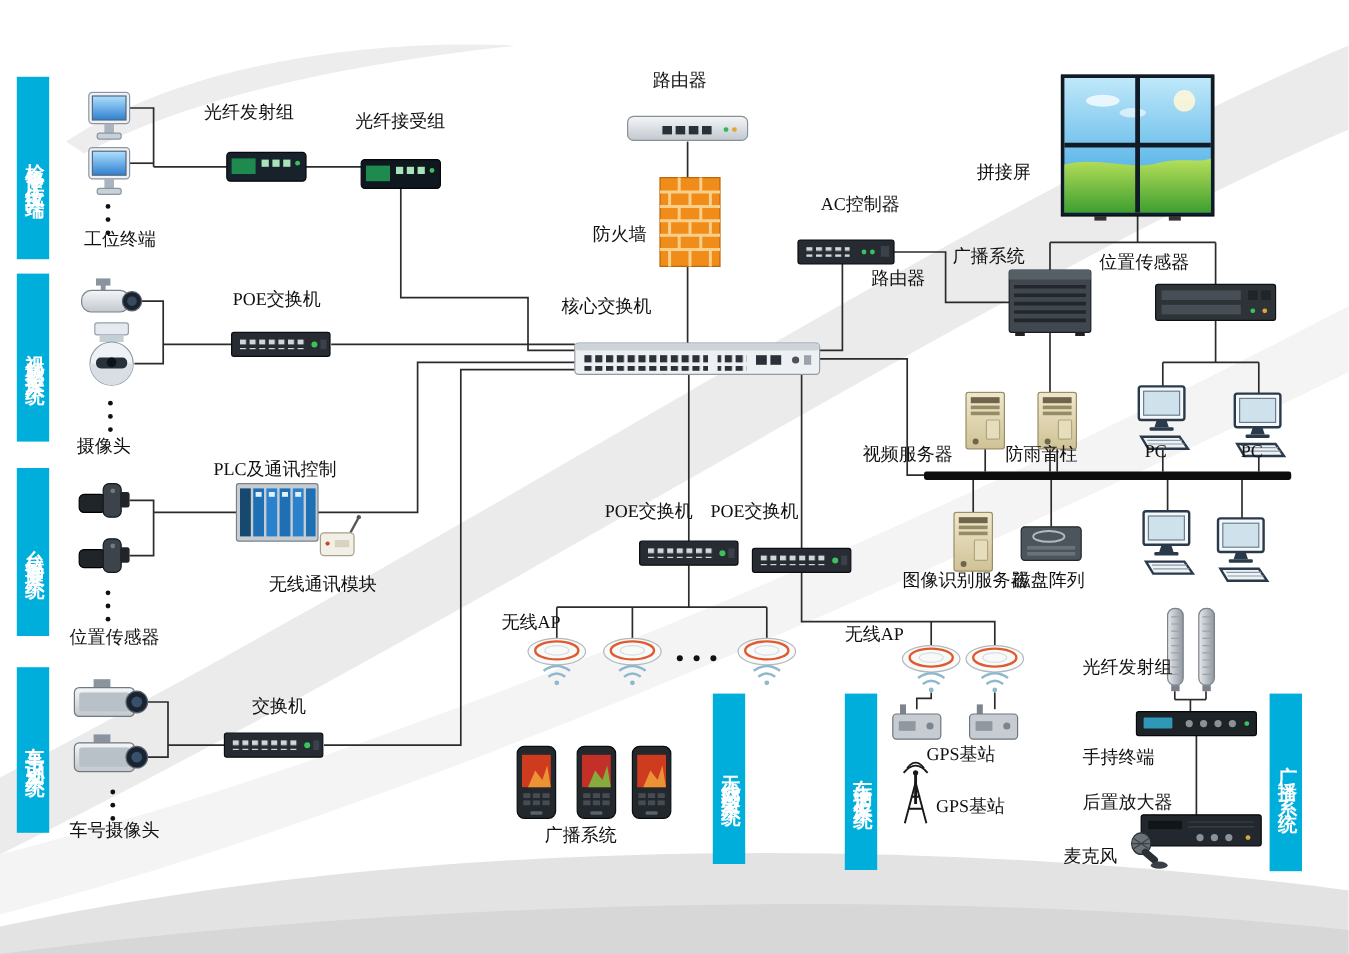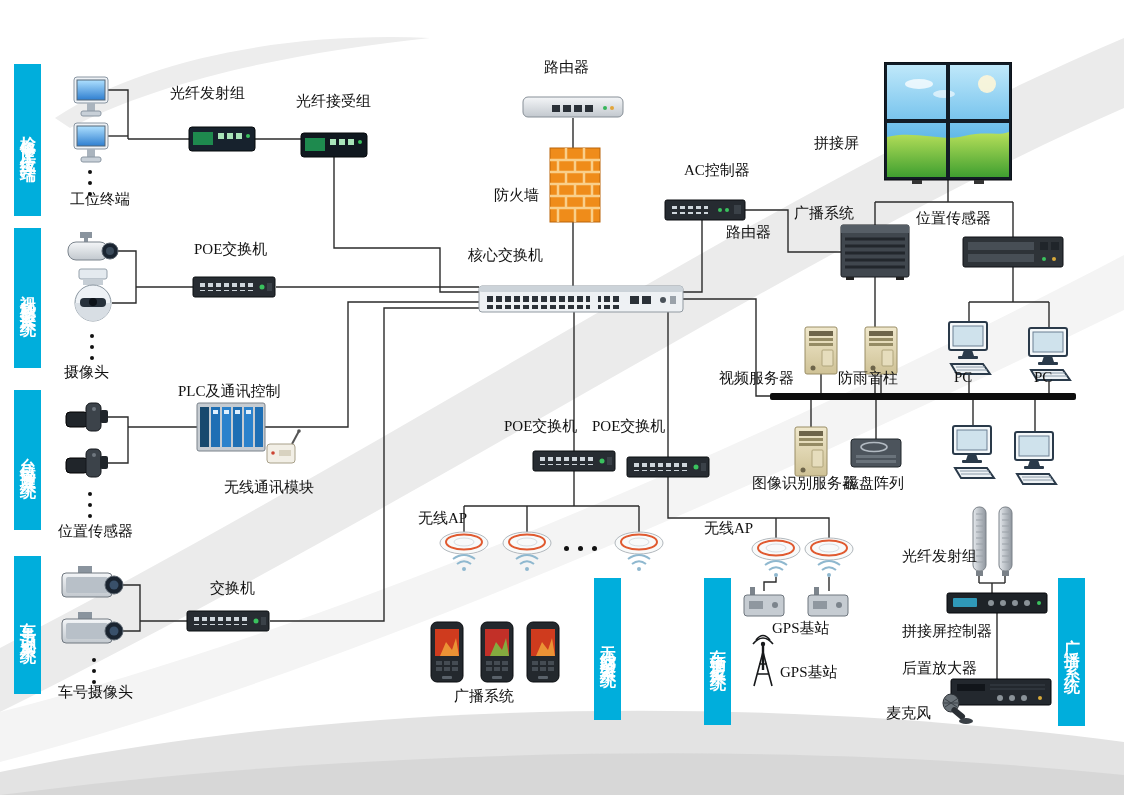--- a/index.html
+++ b/index.html
@@ -769,21 +769,21 @@
     <svg width="102" height="26">
         <rect x="1" y="3" width="100" height="20" rx="2" fill="#1e2328" stroke="#05070a"></rect>
         <rect x="7" y="8" width="24" height="9" rx="1" fill="#2f98b8"></rect>
         <circle cx="45" cy="13" r="3" fill="#8a9298"></circle>
         <circle cx="57" cy="13" r="3" fill="#8a9298"></circle>
         <circle cx="69" cy="13" r="3" fill="#8a9298"></circle>
         <circle cx="81" cy="13" r="3" fill="#8a9298"></circle>
         <circle cx="93" cy="13" r="2" fill="#3ac25e"></circle>
       </svg>
   </div>
-  <span class="lbl" style="left:902px;top:622px">拼接屏控制器</span>
+  <span class="lbl" style="left:902px;top:622px">手持终端</span>
 
   <div class="node" style="left:950px;top:676px">
     <svg width="102" height="32">
         <rect x="1" y="3" width="100" height="26" rx="2" fill="#23282e" stroke="#05070a"></rect>
         <rect x="7" y="8" width="28" height="7" fill="#11151a"></rect>
         <g stroke="#3a4148">
           <line x1="40" y1="9" x2="95" y2="9"></line>
           <line x1="40" y1="13" x2="95" y2="13"></line>
         </g>
         <circle cx="50" cy="22" r="3" fill="#8a9298"></circle>

